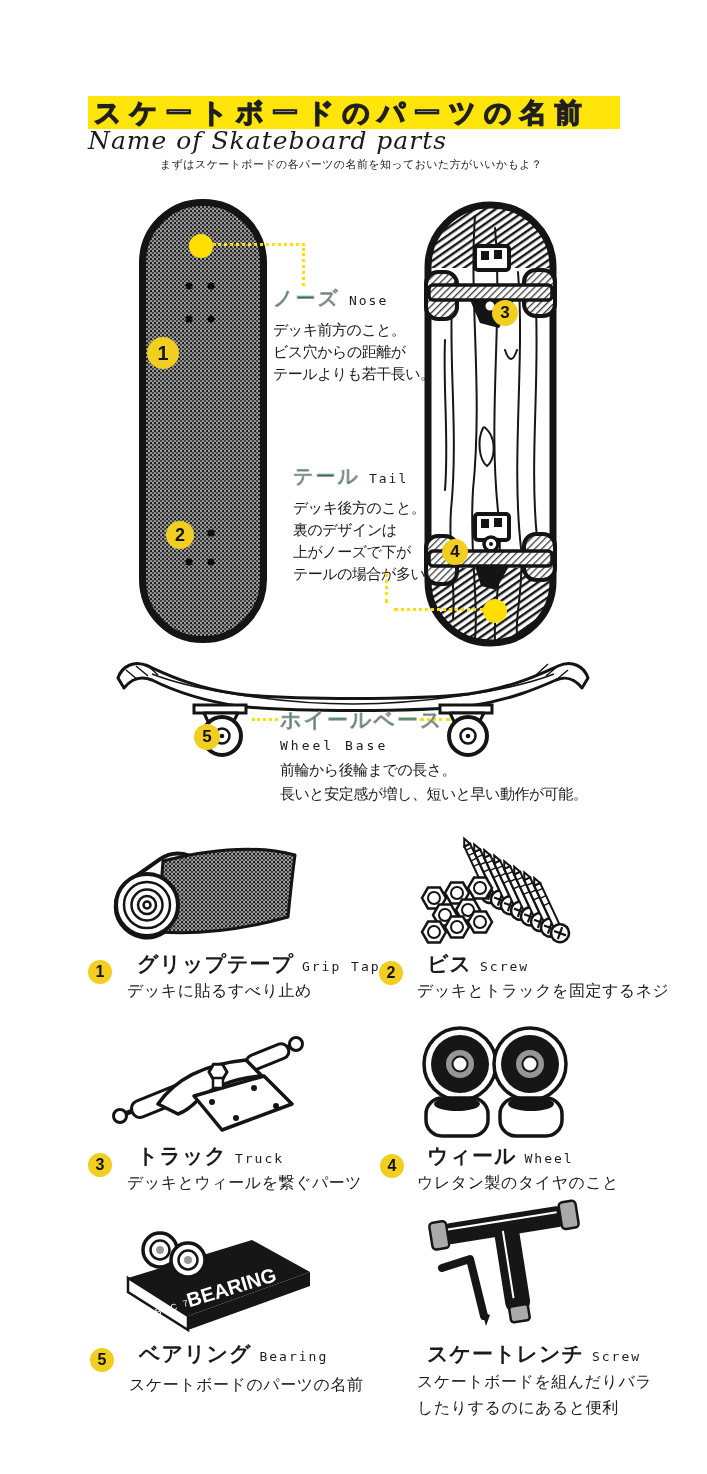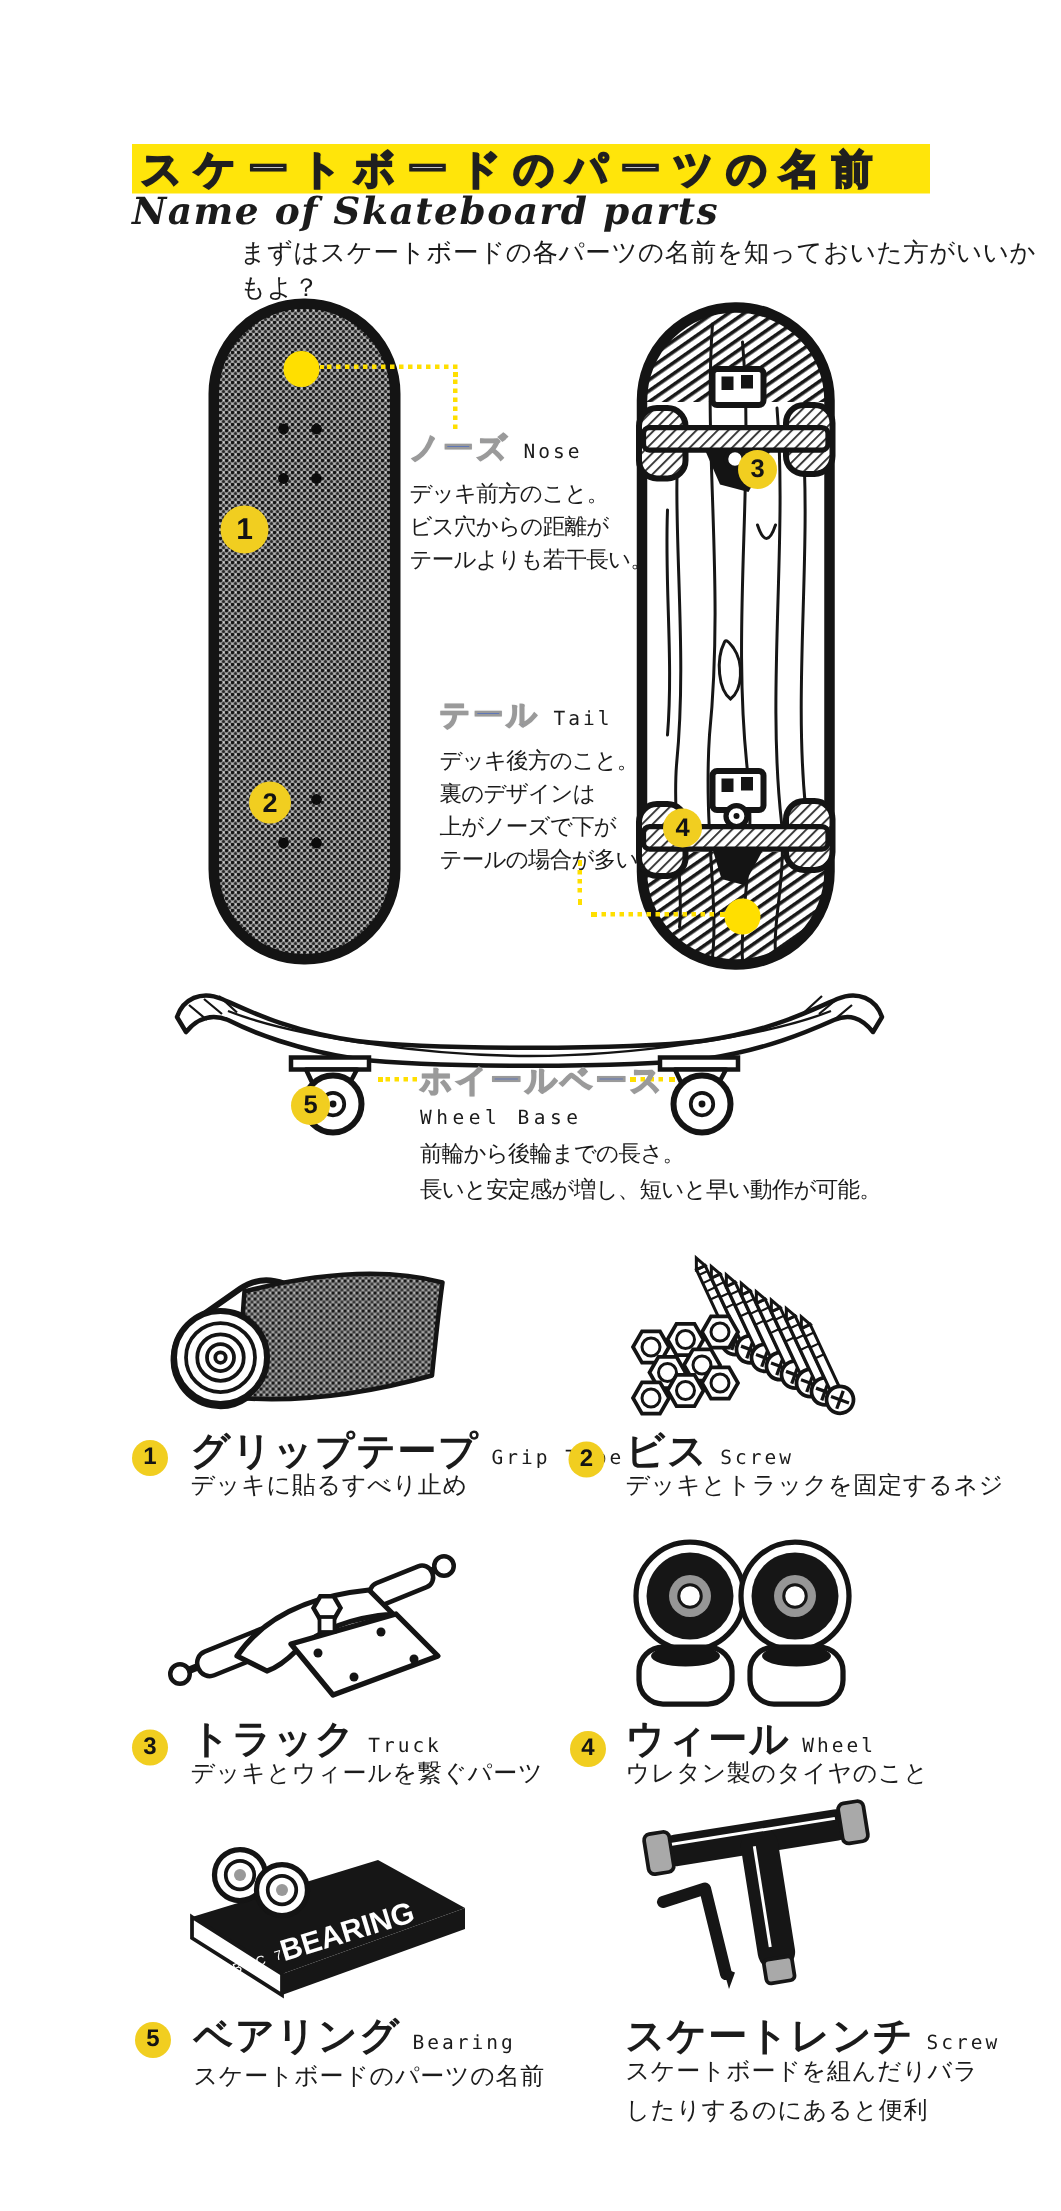--- a/index.html
+++ b/index.html
@@ -6,43 +6,43 @@
   .page{position:relative;width:707px;height:1440px;background:#fff;overflow:hidden;
         font-family:"Liberation Sans","DejaVu Sans",sans-serif;color:#1b1b1b;}
   .abs{position:absolute;}
 
   
   .title-band{left:88px;top:96px;width:532px;height:33px;background:#ffe50a;
               display:flex;align-items:center;padding-left:6px;box-sizing:border-box;}
   .title-text{font-size:27px;font-weight:bold;letter-spacing:8px;white-space:nowrap;
               color:#fff;-webkit-text-stroke:1.3px #1f1f1f;text-shadow:0 0 1px #1f1f1f;}
   .subtitle{left:88px;top:126px;font-family:"DejaVu Serif","Liberation Serif",serif;
-            font-style:italic;font-weight:bold;font-size:25px;letter-spacing:1px;}
-  .intro{left:160px;top:157px;font-size:17px;letter-spacing:0.4px;}
+            font-style:italic;font-weight:normal;font-size:25px;letter-spacing:1px;}
+  .intro{left:160px;top:157px;font-size:11px;letter-spacing:0.4px;}
 
   
   .ann-head{display:flex;align-items:baseline;gap:9px;white-space:nowrap;}
-  .outlined{color:#1d4ed8;-webkit-text-stroke:1px #9a9a9a;text-shadow:0 0 1px #9a9a9a;
-            font-weight:bold;font-size:20px;letter-spacing:2px;}
+  .outlined{color:#15803d;-webkit-text-stroke:1px #9a9a9a;text-shadow:0 0 1px #9a9a9a;
+            font-weight:normal;font-size:20px;letter-spacing:2px;}
   .lbl-en{font-family:"DejaVu Sans Mono","Liberation Mono",monospace;
           font-size:13px;font-weight:normal;letter-spacing:2px;}
   .desc{font-size:15px;letter-spacing:-0.5px;line-height:22px;margin-top:7px;white-space:nowrap;}
   .wb .desc{line-height:24px;}
 
   
   .badge{position:absolute;background:#f1ce20;border-radius:50%;
          display:flex;align-items:center;justify-content:center;
          font-weight:bold;color:#141414;}
   .dot{position:absolute;width:24px;height:24px;border-radius:50%;background:#ffdf00;}
   .dl-h{position:absolute;border-top:3px dotted #ffdf00;height:0;}
   .dl-v{position:absolute;border-left:3px dotted #ffdf00;width:0;}
 
   
   .part-title{display:flex;align-items:baseline;gap:8px;white-space:nowrap;}
-  .part-title .jp{font-size:26px;font-weight:bold;letter-spacing:1px;}
+  .part-title .jp{font-size:21px;font-weight:bold;letter-spacing:1px;margin-left:10px;}
   .part-desc{font-size:16px;letter-spacing:0.5px;line-height:26px;white-space:nowrap;}
 </style>
 </head>
 <body>
 
 <div class="page">
 
   <svg width="0" height="0" class="abs" aria-hidden="true">
     <defs>
       <pattern id="stip" width="4" height="4" patternUnits="userSpaceOnUse">

